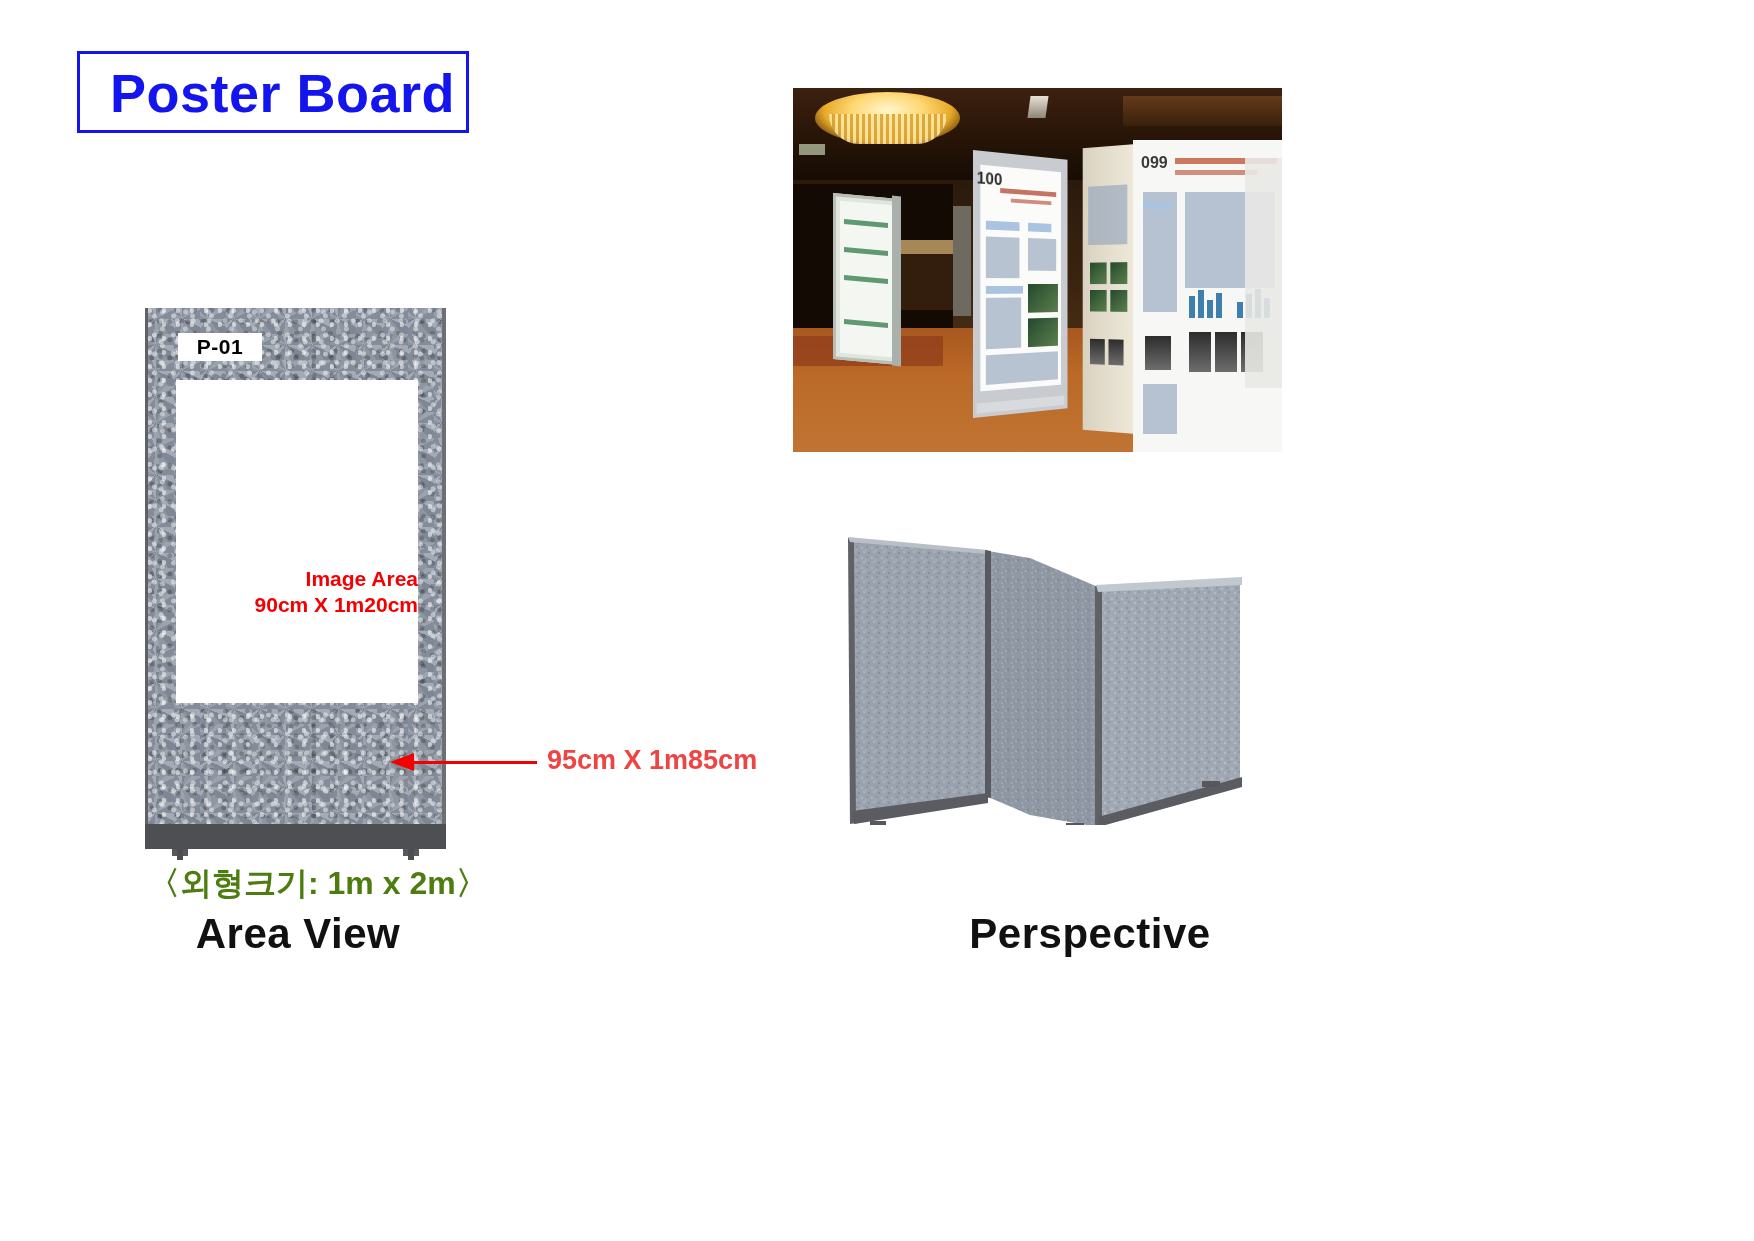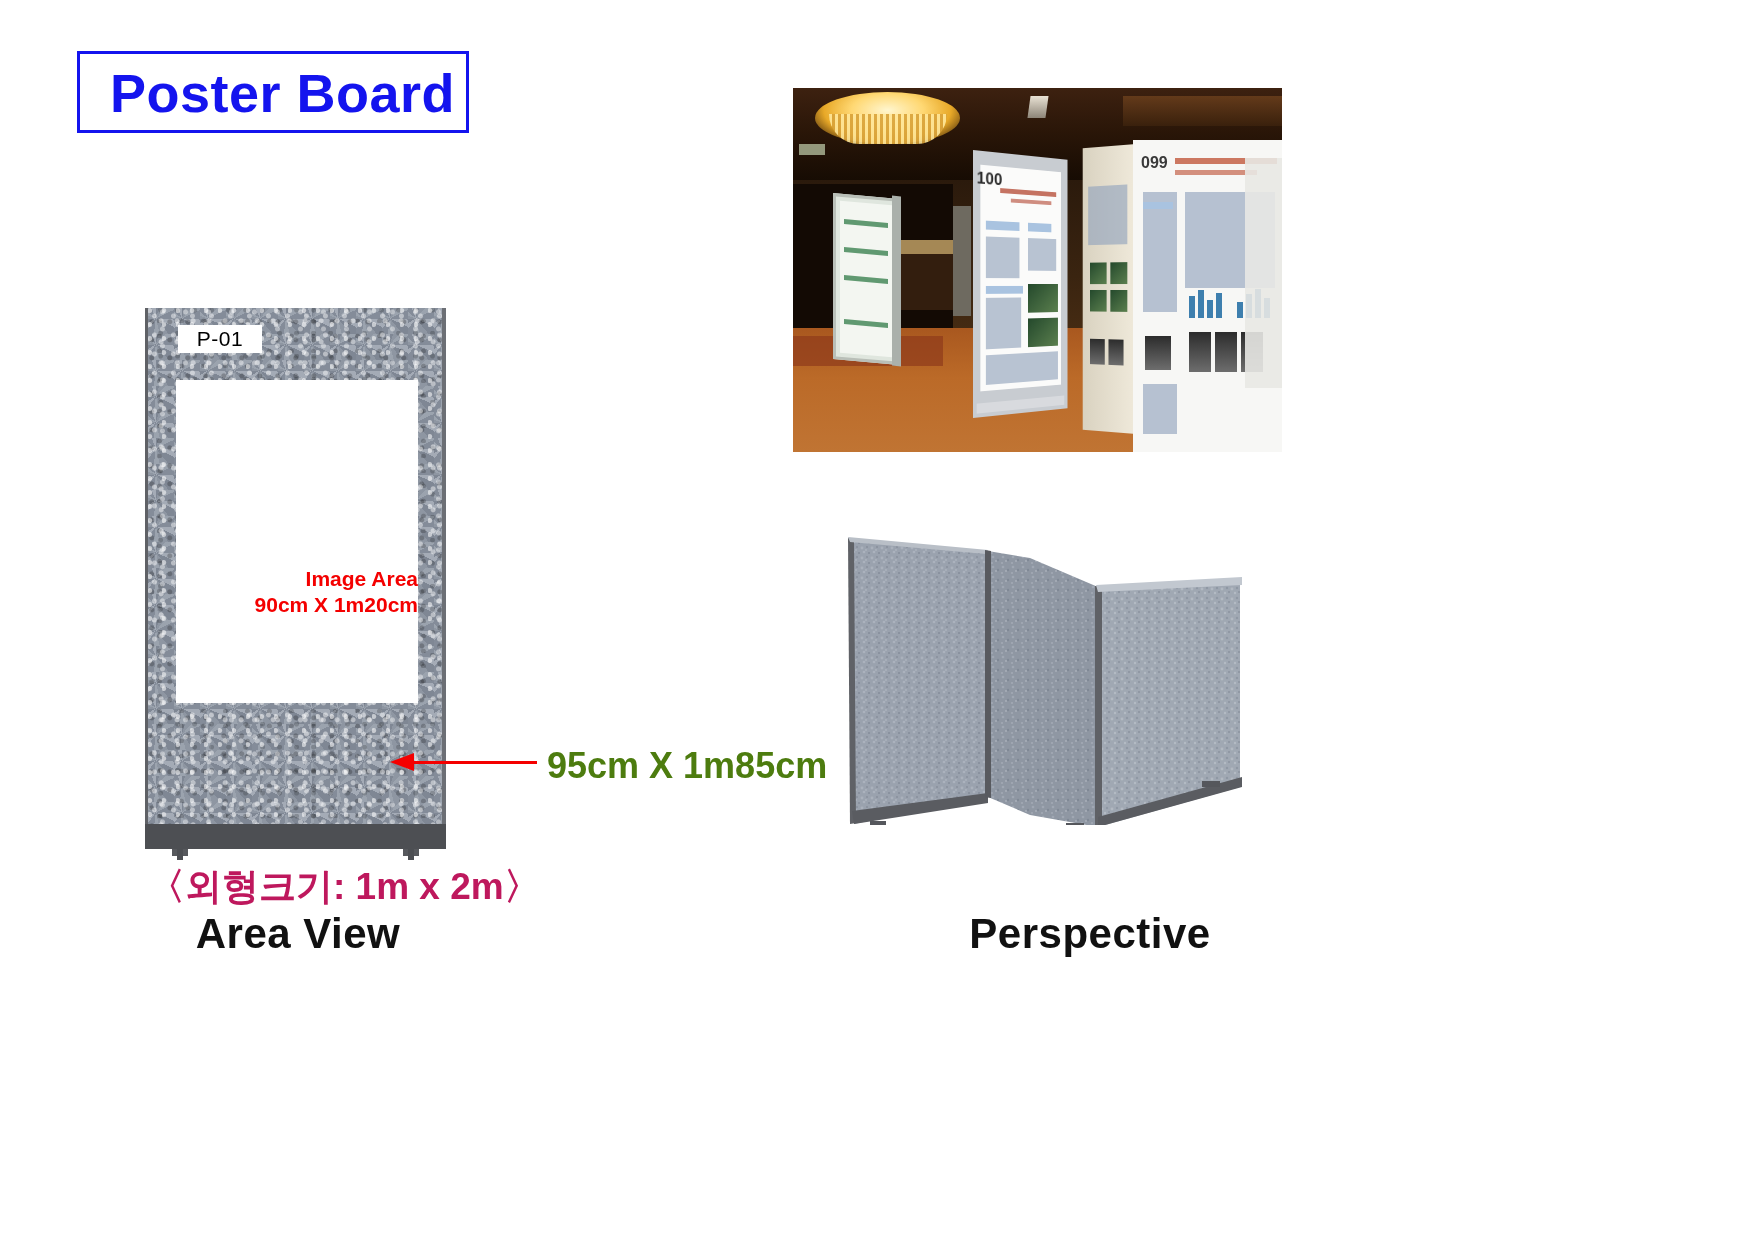--- a/index.html
+++ b/index.html
@@ -52,23 +52,23 @@
     position:absolute;left:0;top:516px;width:301px;height:25px;background:#4d4f53;
   }
   .foot{position:absolute;top:541px;width:16px;height:7px;background:#57595d;}
   .foot-left{left:27px;}
   .foot-right{left:258px;}
   .foot-stem{position:absolute;top:541px;width:6px;height:11px;background:#4d4f53;}
   .stem-left{left:32px;}
   .stem-right{left:263px;}
 
   .label-p01{
-    position:absolute;left:30px;top:17px;width:84px;height:28px;
+    position:absolute;left:30px;top:25px;width:84px;height:28px;
     background:#ffffff;display:flex;align-items:center;justify-content:center;
-    font-size:21px;font-weight:normal;color:#000000;letter-spacing:0.5px;text-align:right;
+    font-size:21px;font-weight:bold;color:#000000;letter-spacing:0.5px;text-align:right;
   }
   .image-area{
     position:absolute;left:28px;top:72px;width:242px;height:323px;
     background:#ffffff;
   }
   .image-area-text{
     position:absolute;left:0;right:0;top:186px;
     text-align:right;color:#f40000;font-size:21px;font-weight:bold;
     line-height:26px;white-space:nowrap;
   }
@@ -77,27 +77,27 @@
   .callout-line{
     position:absolute;left:412px;top:761px;width:125px;height:3px;background:#f40000;
   }
   .callout-head{
     position:absolute;left:390px;top:753px;width:0;height:0;
     border-top:9px solid transparent;border-bottom:9px solid transparent;
     border-right:24px solid #f40000;
   }
   .callout-text{
     position:absolute;left:547px;top:745px;
-    font-size:36px;font-weight:bold;color:#4d7c0f;white-space:nowrap;
+    font-size:27px;font-weight:bold;color:#ef4444;white-space:nowrap;
   }
 
   
   .korean-caption{
     position:absolute;left:148px;top:862px;width:300px;text-align:center;
-    font-size:37px;font-weight:bold;color:#be185d;white-space:nowrap;
+    font-size:32px;font-weight:bold;color:#4d7c0f;white-space:nowrap;
   }
   .front-view-label{
     position:absolute;left:128px;top:910px;width:340px;text-align:center;
     font-size:42px;font-weight:bold;color:#111111;letter-spacing:0.5px;
   }
   .perspective-label{
     position:absolute;left:900px;top:910px;width:380px;text-align:center;
     font-size:42px;font-weight:bold;color:#111111;letter-spacing:0.5px;
   }
 

